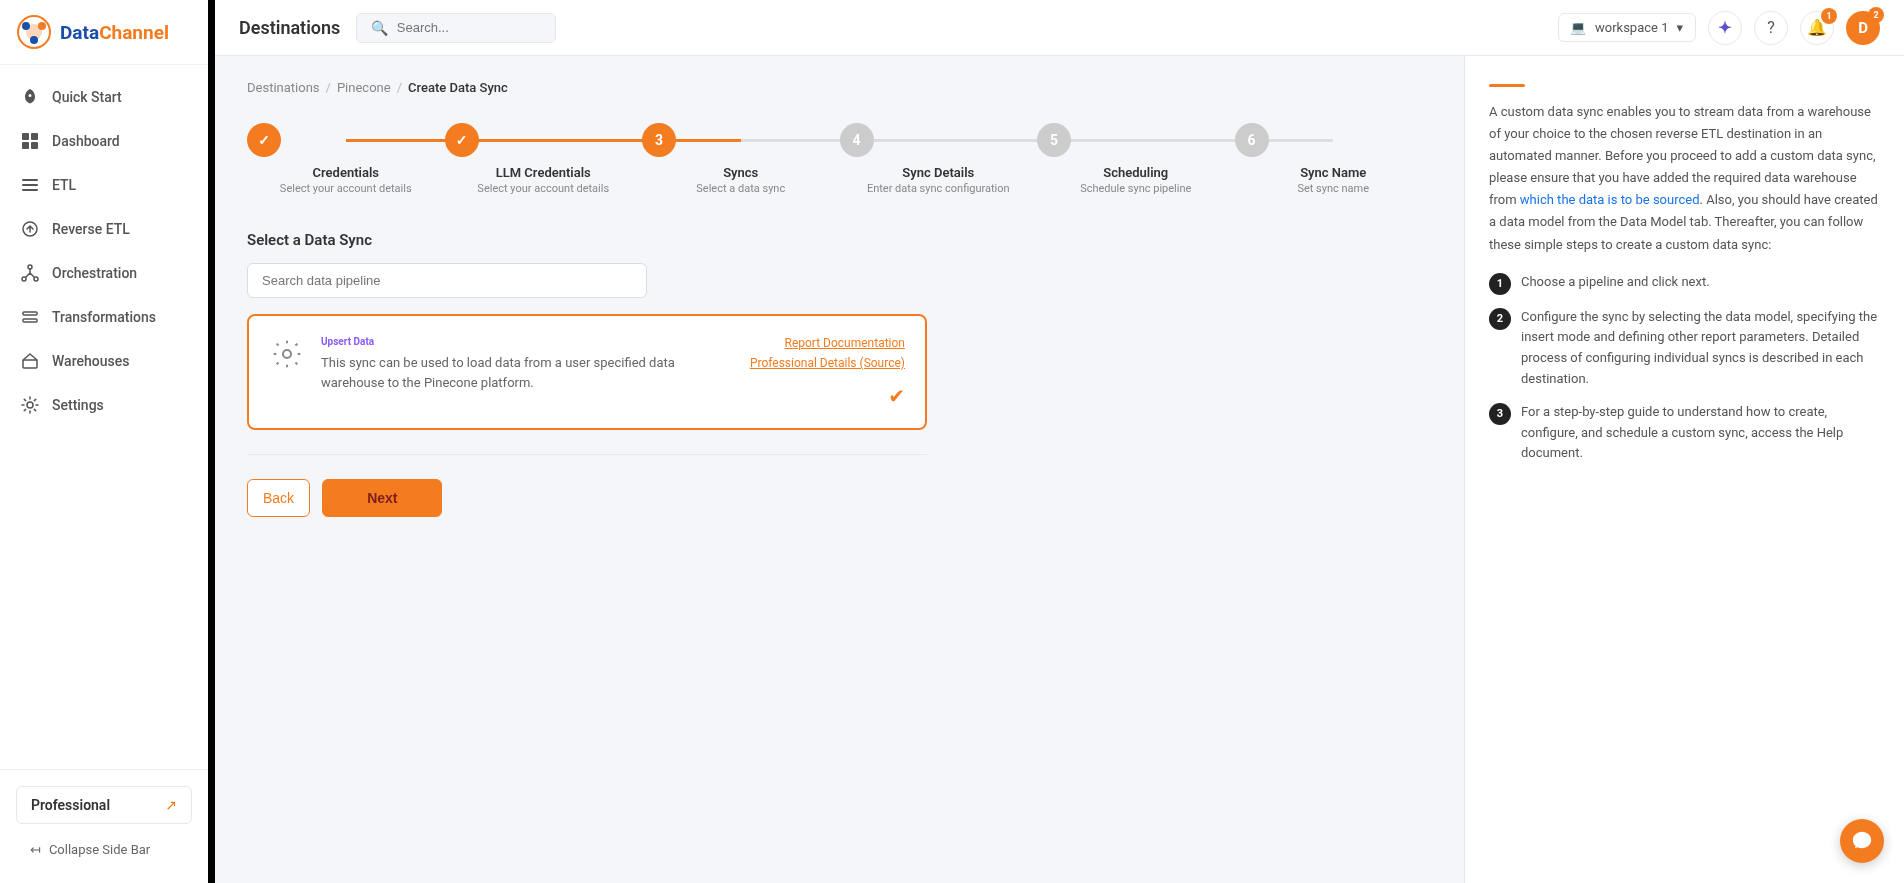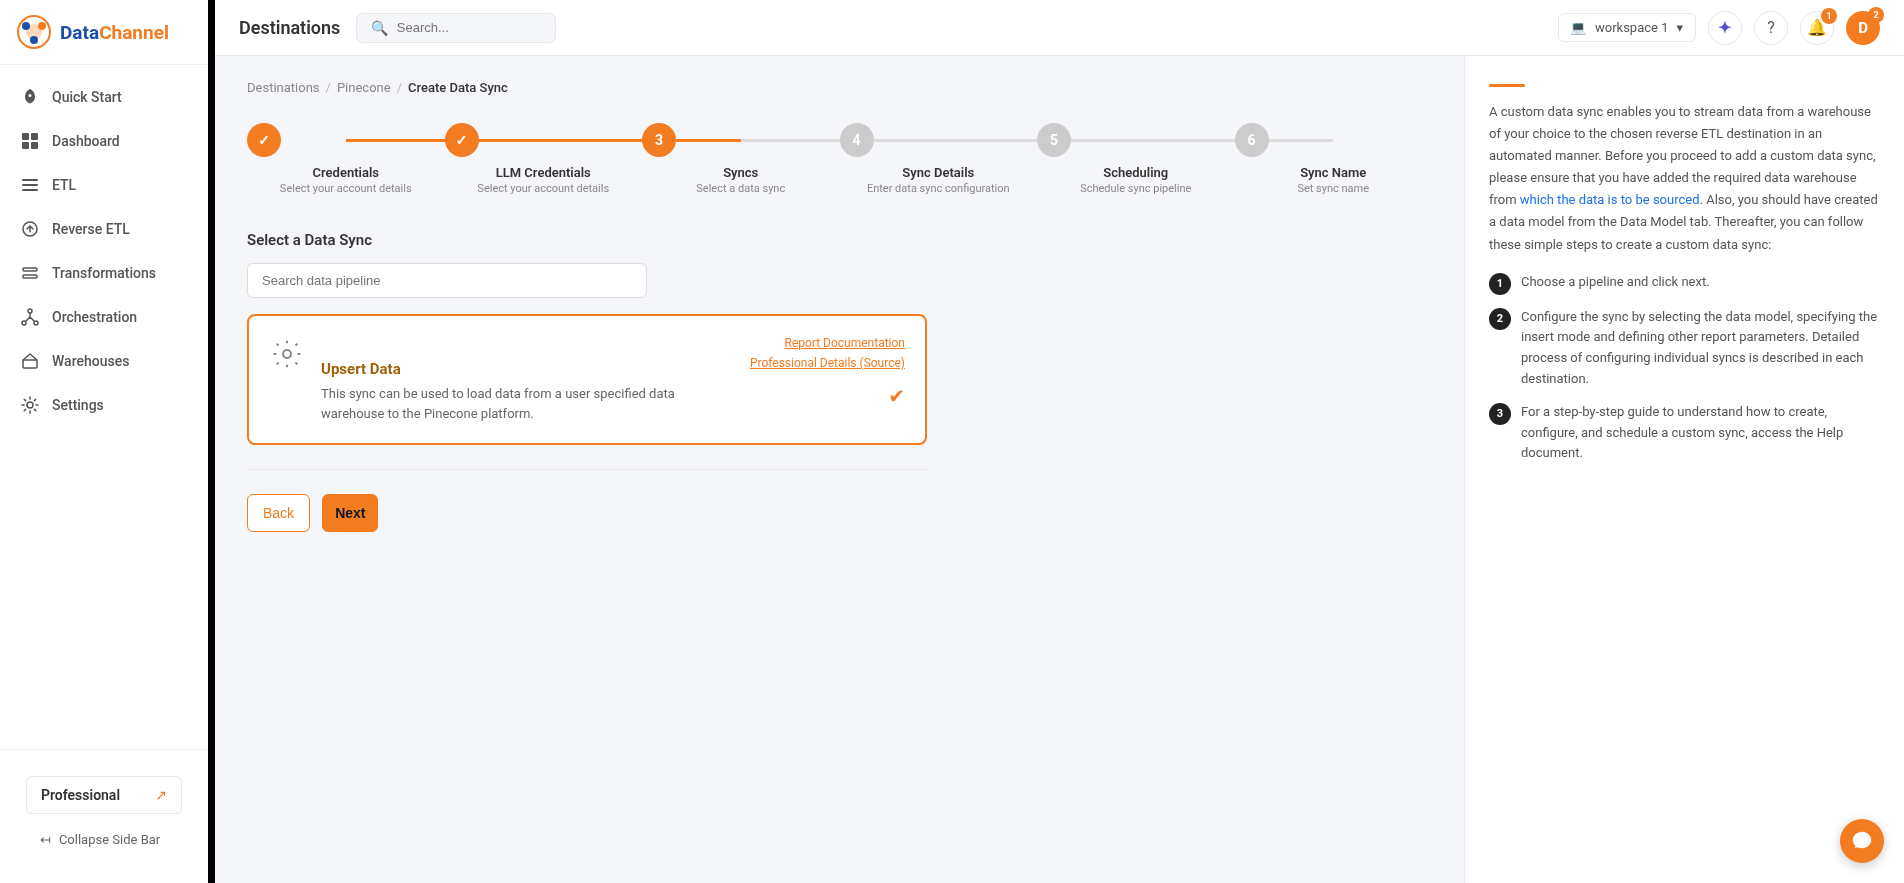--- a/index.html
+++ b/index.html
@@ -5,21 +5,21 @@
     * { box-sizing: border-box; margin: 0; padding: 0; }
     body { font-family: -apple-system, BlinkMacSystemFont, 'Segoe UI', Roboto, sans-serif; background: #f5f6fa; display: flex; height: 883px; overflow: hidden; }
 
     
     .sidebar { width: 215px; background: #fff; border-right: 7px solid #000000; display: flex; flex-direction: column; height: 100%; flex-shrink: 0; }
     .sidebar-logo { padding: 14px 16px; border-bottom: 1px solid #f0f0f0; display: flex; align-items: center; gap: 8px; }
     .logo-icon { width: 36px; height: 36px; }
     .sidebar-nav { flex: 1; padding: 10px 0; }
     .nav-item { display: flex; align-items: center; gap: 12px; padding: 12px 20px; cursor: pointer; color: #555; font-size: 14px; font-weight: 500; border-radius: 0; transition: background 0.15s; }
     .nav-item .nav-icon { width: 20px; height: 20px; display: flex; align-items: center; justify-content: center; flex-shrink: 0; }
-    .sidebar-bottom { padding: 26px; border-top: 1px solid #f0f0f0; }
+    .sidebar-bottom { padding: 16px; border-top: 1px solid #f0f0f0; }
     .professional-badge { display: flex; align-items: center; justify-content: space-between; padding: 10px 14px; background: #fff; border: 1px solid #e8e8e8; border-radius: 6px; cursor: pointer; }
     .professional-label { font-size: 14px; font-weight: 600; color: #333; }
     .professional-icon { color: #f47c20; font-size: 14px; }
     .collapse-bar { display: flex; align-items: center; gap: 8px; padding: 10px 14px; font-size: 13px; color: #666; cursor: pointer; margin-top: 8px; }
 
     
     .main { flex: 1; display: flex; flex-direction: column; overflow: hidden; }
     .topbar { background: #fff; border-bottom: 1px solid #e8e8e8; padding: 0 24px; height: 56px; display: flex; align-items: center; justify-content: space-between; flex-shrink: 0; }
     .topbar-left { display: flex; align-items: center; gap: 16px; }
     .page-title-top { font-size: 18px; font-weight: 600; color: #333; }
@@ -50,31 +50,31 @@
     .step-sublabel { font-size: 11px; color: #888; text-align: center; margin-top: 2px; }
 
     
     .section-title { font-size: 15px; font-weight: 600; color: #333; margin-bottom: 14px; }
     .search-pipeline { width: 400px; border: 1px solid #ddd; border-radius: 6px; padding: 9px 14px; font-size: 13px; color: #555; outline: none; background: #fff; }
 
     
     .sync-card { border: 2px solid #f47c20; border-radius: 8px; padding: 20px 20px 20px 20px; margin-top: 16px; width: 680px; display: flex; align-items: flex-start; gap: 16px; background: #fff; cursor: pointer; position: relative; }
     .sync-card-icon { width: 36px; height: 36px; flex-shrink: 0; color: #888; display: flex; align-items: center; justify-content: center; font-size: 22px; }
     .sync-card-body { flex: 1; }
-    .sync-card-title { font-size: 15px; font-weight: 700; color: #a16207; margin-bottom: 6px; margin-top: 24px; }
+    .sync-card-title { font-size: 10px; font-weight: 700; color: #8b5cf6; margin-bottom: 6px; }
     .sync-card-desc { font-size: 13px; color: #666; line-height: 1.5; max-width: 400px; }
     .sync-card-actions { display: flex; flex-direction: column; align-items: flex-end; gap: 6px; font-size: 12px; }
     .sync-card-link { color: #f47c20; cursor: pointer; text-decoration: underline; }
     .sync-card-check { color: #f47c20; font-size: 20px; margin-top: 8px; }
     .divider { border: none; border-top: 1px solid #e8e8e8; margin: 24px 0; width: 680px; }
 
     
     .btn-row { display: flex; gap: 12px; align-items: center; }
     .btn-back { border: 1px solid #f47c20; color: #f47c20; background: #fff; border-radius: 6px; padding: 10px 15px; font-size: 14px; font-weight: 500; cursor: pointer; }
-    .btn-next { border: 1px solid #f47c20; color: #0f172a; background: #f47c20; border-radius: 6px; padding: 10px 12px; font-size: 14px; font-weight: 600; cursor: pointer; }
+    .btn-next { border: 1px solid #f47c20; color: #7f1d1d; background: #f47c20; border-radius: 6px; padding: 10px 44px; font-size: 14px; font-weight: 600; cursor: pointer; }
 
     
     .right-panel { width: 440px; background: #fff; border-left: 1px solid #e8e8e8; padding: 28px 24px; overflow-y: auto; flex-shrink: 0; }
     .help-title { font-size: 15px; font-weight: 700; color: #222; margin-bottom: 8px; }
     .help-accent { width: 36px; height: 3px; background: #f47c20; margin-bottom: 14px; border-radius: 2px; }
     .help-text { font-size: 13px; color: #555; line-height: 1.7; margin-bottom: 16px; }
     .help-text a { color: #1a73e8; text-decoration: none; }
     .help-steps { list-style: none; display: flex; flex-direction: column; gap: 12px; }
     .help-step { display: flex; align-items: flex-start; gap: 10px; font-size: 13px; color: #555; line-height: 1.6; }
     .help-step-num { width: 22px; height: 22px; border-radius: 50%; background: #222; color: #fff; font-size: 11px; font-weight: 700; display: flex; align-items: center; justify-content: center; flex-shrink: 0; margin-top: 1px; }
@@ -141,37 +141,37 @@
             <circle cx="10" cy="10" r="7" stroke="currentColor" stroke-width="1.5"></circle>
             <path d="M7 10l3-3 3 3M10 7v6" stroke="currentColor" stroke-width="1.5" stroke-linecap="round"></path>
           </svg>
       </span>
       <span>Reverse ETL</span>
     </div>
 
     <div class="nav-item">
       <span class="nav-icon">
         <svg viewBox="0 0 20 20" fill="none" class="icon-svg">
-            <rect x="3" y="5" width="14" height="3" rx="1" stroke="currentColor" stroke-width="1.5"></rect>
-            <rect x="3" y="12" width="14" height="3" rx="1" stroke="currentColor" stroke-width="1.5"></rect>
-          </svg>
-      </span>
-      <span>Transformations</span>
-    </div>
-
-    <div class="nav-item">
-      <span class="nav-icon">
-        <svg viewBox="0 0 20 20" fill="none" class="icon-svg">
             <circle cx="10" cy="4" r="2" stroke="currentColor" stroke-width="1.5"></circle>
             <circle cx="4" cy="16" r="2" stroke="currentColor" stroke-width="1.5"></circle>
             <circle cx="16" cy="16" r="2" stroke="currentColor" stroke-width="1.5"></circle>
             <path d="M10 6v4M10 10l-4 4M10 10l4 4" stroke="currentColor" stroke-width="1.5" stroke-linecap="round"></path>
           </svg>
       </span>
       <span>Orchestration</span>
+    </div>
+
+    <div class="nav-item">
+      <span class="nav-icon">
+        <svg viewBox="0 0 20 20" fill="none" class="icon-svg">
+            <rect x="3" y="5" width="14" height="3" rx="1" stroke="currentColor" stroke-width="1.5"></rect>
+            <rect x="3" y="12" width="14" height="3" rx="1" stroke="currentColor" stroke-width="1.5"></rect>
+          </svg>
+      </span>
+      <span>Transformations</span>
     </div>
 
     <div class="nav-item">
       <span class="nav-icon">
         <svg viewBox="0 0 20 20" fill="none" class="icon-svg">
             <rect x="3" y="9" width="14" height="8" rx="1" stroke="currentColor" stroke-width="1.5"></rect>
             <path d="M3 9l7-6 7 6" stroke="currentColor" stroke-width="1.5" stroke-linecap="round" stroke-linejoin="round"></path>
           </svg>
       </span>
       <span>Warehouses</span>

